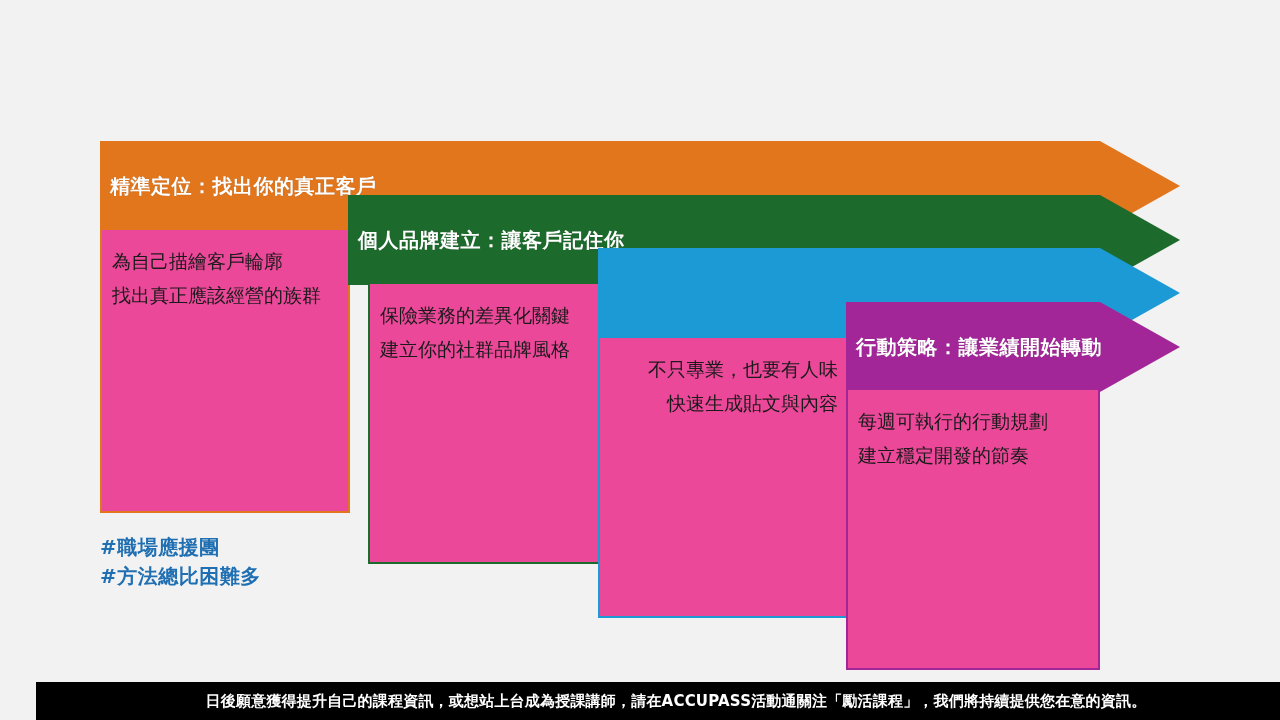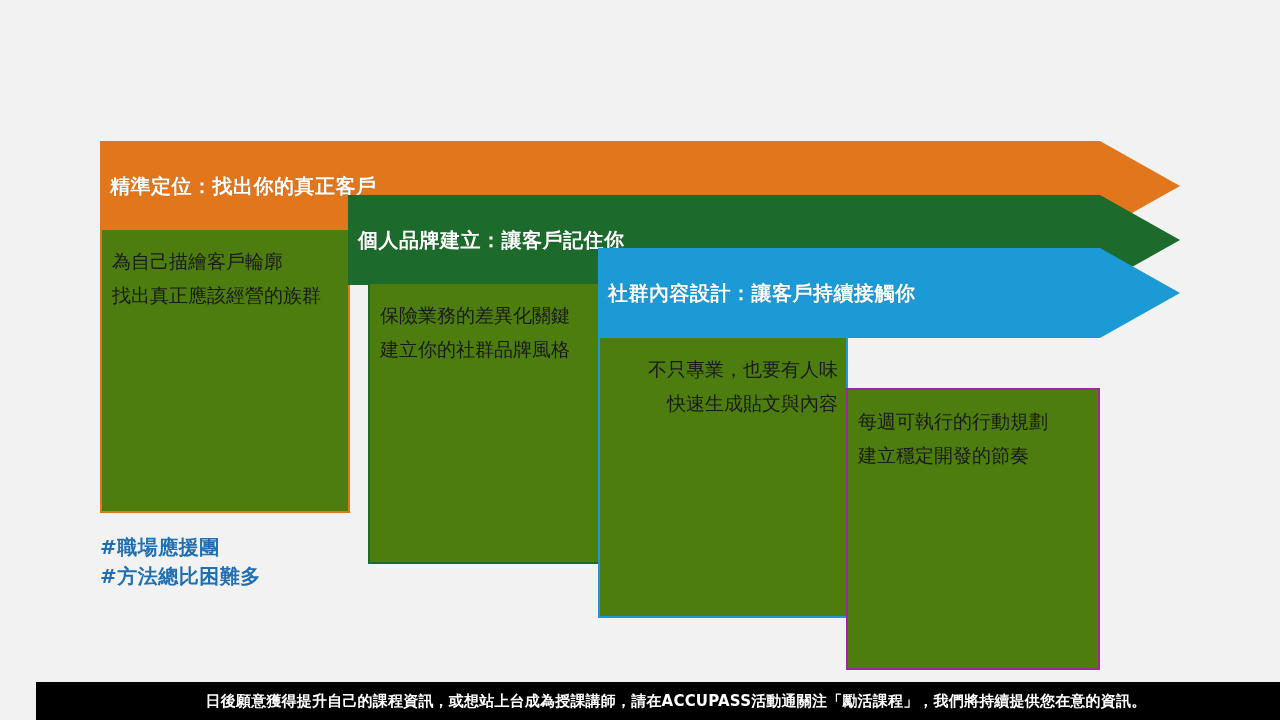--- a/index.html
+++ b/index.html
@@ -49,21 +49,21 @@
     height: 100%;
     display: flex;
     align-items: center;
     white-space: nowrap;
     text-shadow: 0 0 1px rgba(0,0,0,0.25);
   }
 
   
   .content-box {
     position: absolute;
-    background: #4d7c0f;
+    background: #ec4899;
     border: 2px solid #ef4444;
   }
   .content-box .box-text {
     position: absolute;
     left: 10px;
     top: 14px;
     right: 8px;
     font-size: 19px;
     line-height: 34px;
     color: #1a1a1a;
@@ -124,27 +124,32 @@
   </div>
   <div class="content-box" style="left:368px; top:282px; width:250px; height:282px; border-color:#1C6B2C;">
     <div class="box-text">保險業務的差異化關鍵
 建立你的社群品牌風格</div>
   </div>
 
   <div class="band" style="left:598px; top:248px; width:582px; height:90px;">
     <svg class="band-shape" viewBox="0 0 582 90" preserveAspectRatio="none">
       <polygon points="0,0 502,0 582,45 502,90 0,90" fill="#1C9AD6"></polygon>
     </svg>
-    <div class="band-label">社群內容設計：讓客戶持續接觸你</div>
   </div>
   <div class="content-box" style="left:598px; top:336px; width:250px; height:282px; border-color:#1C9AD6;text-align:right;">
     <div class="box-text">不只專業，也要有人味
 快速生成貼文與內容</div>
   </div>
 
+  <div class="band" style="left:846px; top:302px; width:334px; height:90px;">
+    <svg class="band-shape" viewBox="0 0 334 90" preserveAspectRatio="none">
+      <polygon points="0,0 254,0 334,45 254,90 0,90" fill="#A32699"></polygon>
+    </svg>
+    <div class="band-label">行動策略：讓業績開始轉動</div>
+  </div>
   <div class="content-box" style="left:846px; top:388px; width:254px; height:282px; border-color:#A32699;">
     <div class="box-text">每週可執行的行動規劃
  建立穩定開發的節奏</div>
   </div>
 
   <div class="hashtags">#職場應援團
 #方法總比困難多</div>
 
   <div class="footer">
     <span>日後願意獲得提升自己的課程資訊，或想站上台成為授課講師，請在ACCUPASS活動通關注「勵活課程」，我們將持續提供您在意的資訊。</span>

